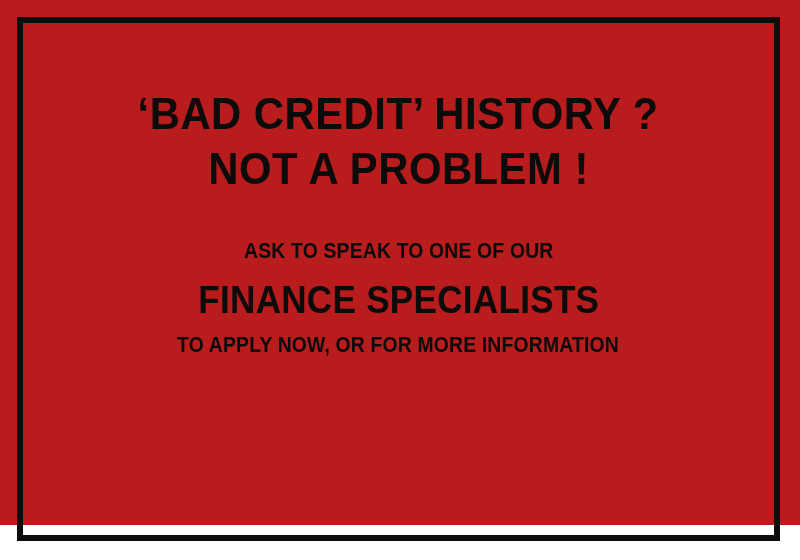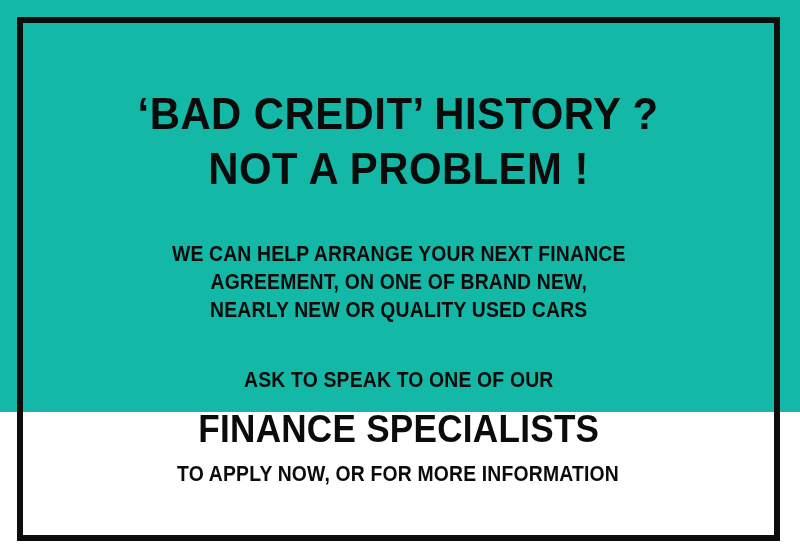--- a/index.html
+++ b/index.html
@@ -9,22 +9,22 @@
   body {
     width: 800px;
     height: 560px;
     overflow: hidden;
     font-family: "Liberation Sans", sans-serif;
   }
 
   #poster {
     position: relative;
     width: 800px;
-    height: 412px;
-    background: #14b8a6;
+    height: 525px;
+    background: #b91c1c;
     box-sizing: border-box;
   }
 
   #border-frame {
     position: absolute;
     left: 17px;
     top: 17px;
     width: 763px;
     height: 524px;
     border: 6px solid #0d0d0d;
@@ -91,25 +91,20 @@
 <div id="poster">
 
   <div id="border-frame"></div>
 
   <div id="content">
 
     <div class="headline" id="headline-1">‘BAD CREDIT’ HISTORY ?</div>
 
     <div class="headline" id="headline-2">NOT A PROBLEM !</div>
 
-    <div id="body-block">
-      <div class="body-line">WE CAN HELP ARRANGE YOUR NEXT FINANCE</div>
-      <div class="body-line">AGREEMENT, ON ONE OF BRAND NEW,</div>
-      <div class="body-line">NEARLY NEW OR QUALITY USED CARS</div>
-    </div>
 
     <div class="body-line" id="ask-line">ASK TO SPEAK TO ONE OF OUR</div>
 
     <div id="specialists-line">FINANCE SPECIALISTS</div>
 
     <div class="body-line" id="apply-line">TO APPLY NOW, OR FOR MORE INFORMATION</div>
 
   </div>
 </div>
 

